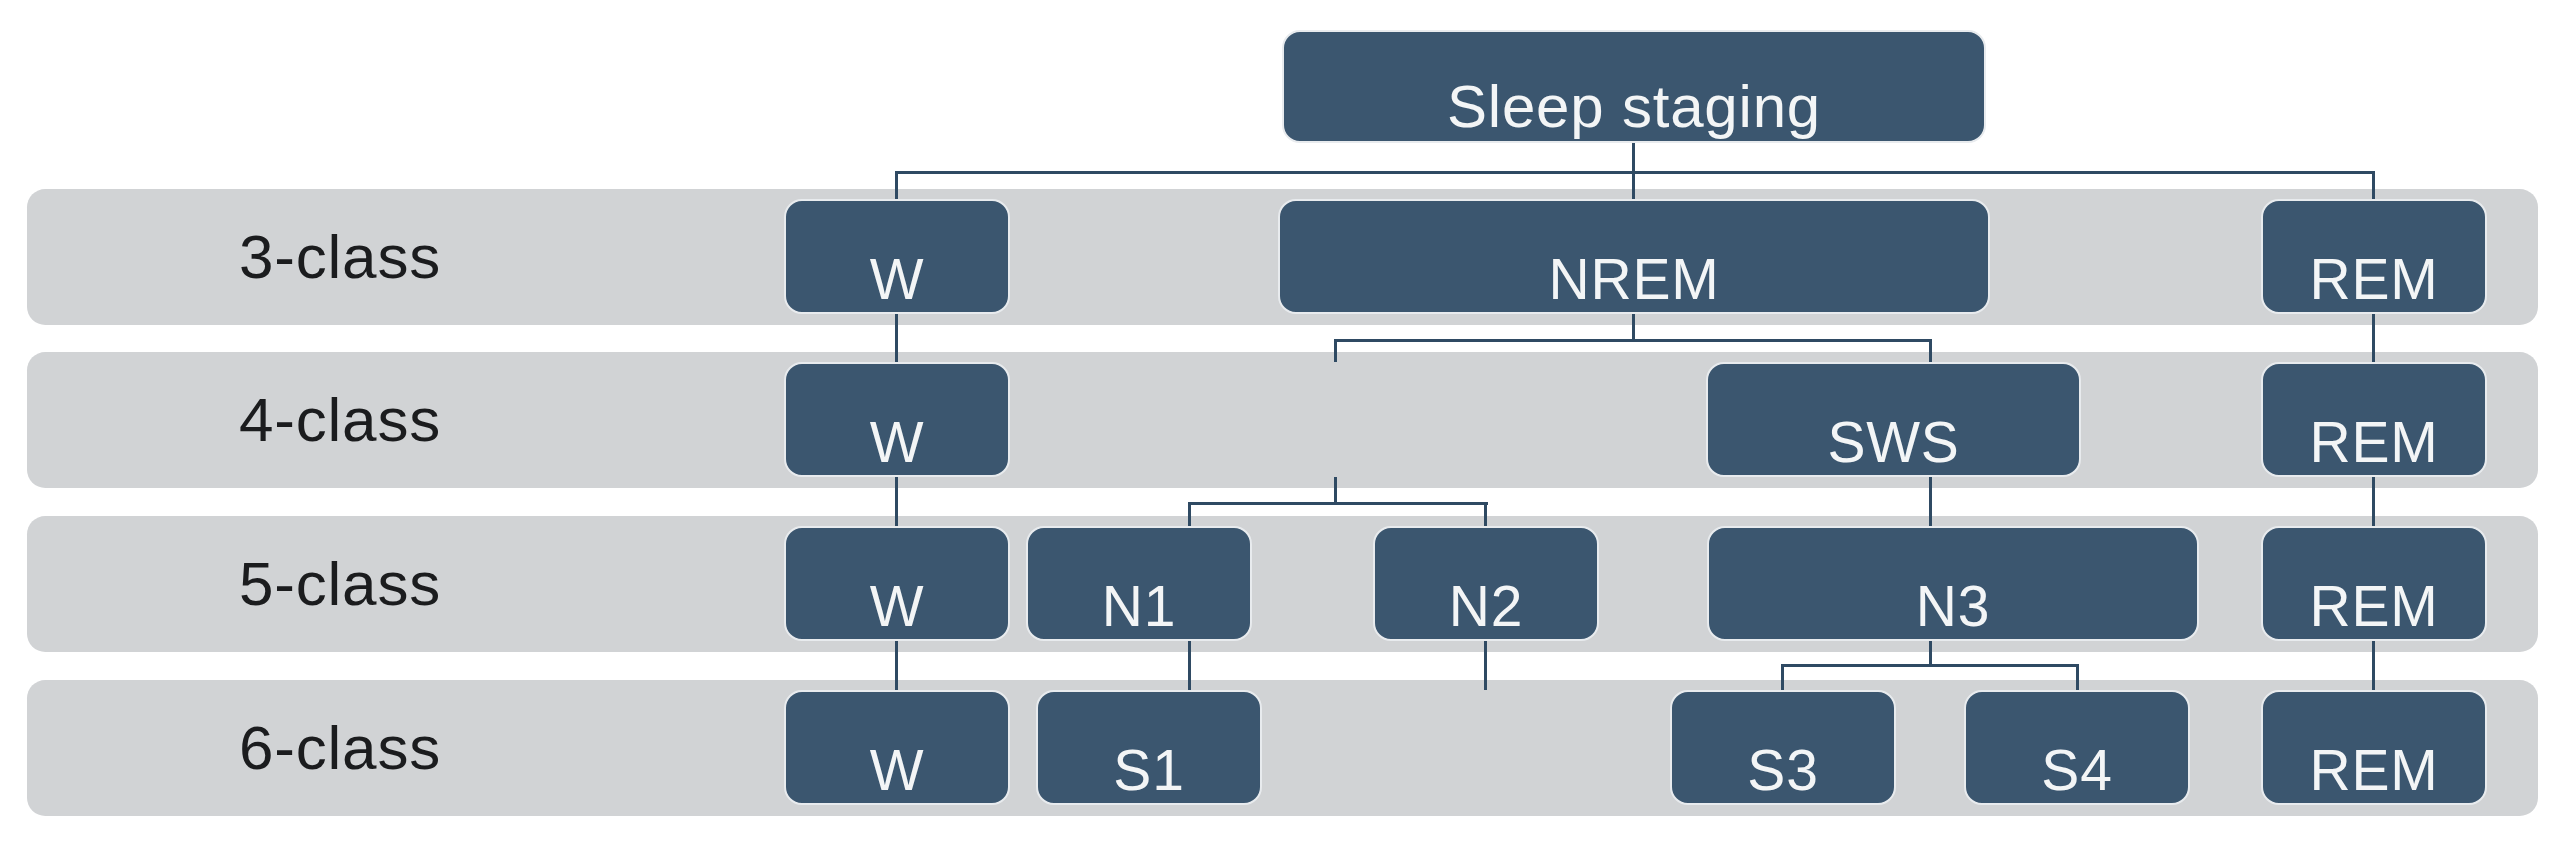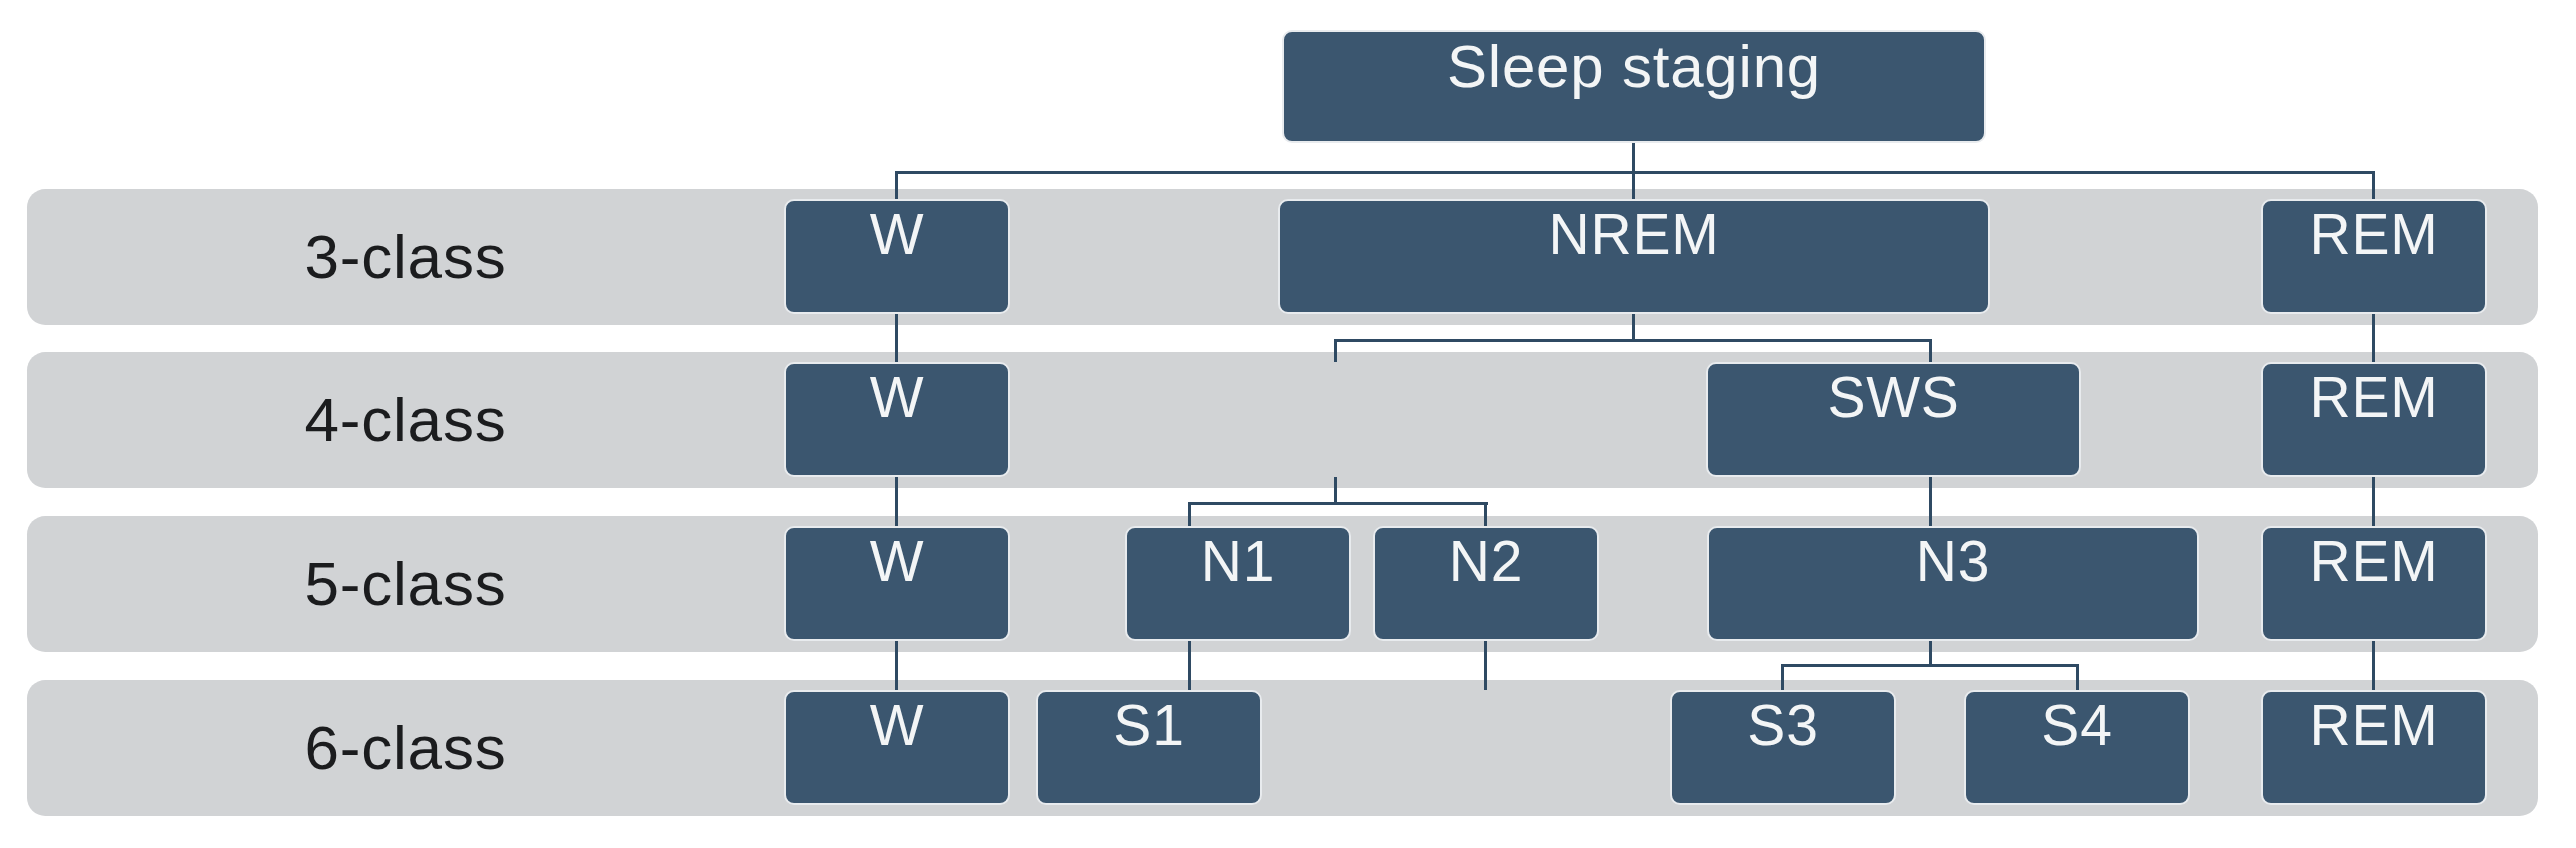--- a/index.html
+++ b/index.html
@@ -18,36 +18,36 @@
     height: 136px;
     background: #d1d3d5;
     border-radius: 18.3px;
   }
   .rowlabel {
     position: absolute;
     left: 239px;
     width: 333px;
     height: 136px;
     line-height: 136px;
-    text-align: center;
+    text-align: left;
     font-size: 62px;
     color: #1b1c1e;
     letter-spacing: 0.8px;
     white-space: nowrap;
   }
   .node {
     position: absolute;
     height: 115px;
     box-sizing: border-box;
     background: #3b566f;
     border: 2.5px solid #e8ebee;
-    border-radius: 10px;
+    border-radius: 18px;
     color: #f3f5f6;
     display: flex;
-    align-items: flex-start;
+    align-items: flex-end;
     justify-content: center;
     font-size: 57px;
     letter-spacing: 0.8px;
     white-space: nowrap;
   }
   .node.title { height: 113px; font-size: 60px; }
   .line {
     position: absolute;
     background: #2f4a63;
   }
@@ -120,21 +120,21 @@
   <div class="node" style="left:1706px;top:362px;width:375px">
     <span>SWS</span>
   </div>
   <div class="node" style="left:2261px;top:362px;width:226px">
     <span>REM</span>
   </div>
 
   <div class="node" style="left:784px;top:526px;width:226px">
     <span>W</span>
   </div>
-  <div class="node" style="left:1125px;top:526px;width:226px">
+  <div class="node" style="left:1026px;top:526px;width:226px">
     <span>N1</span>
   </div>
   <div class="node" style="left:1373px;top:526px;width:226px">
     <span>N2</span>
   </div>
   <div class="node" style="left:1707px;top:526px;width:492px">
     <span>N3</span>
   </div>
   <div class="node" style="left:2261px;top:526px;width:226px">
     <span>REM</span>

